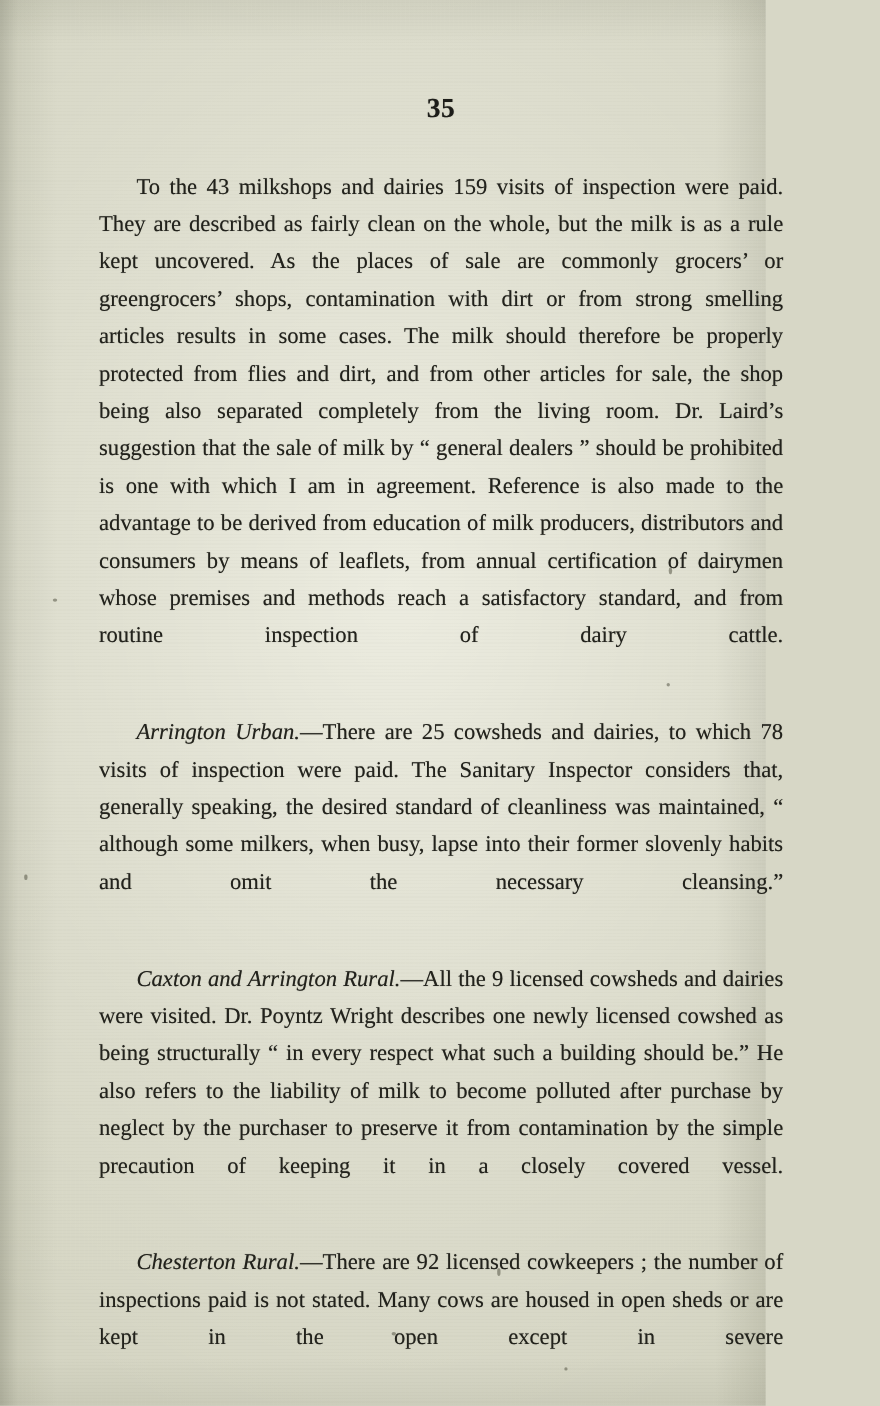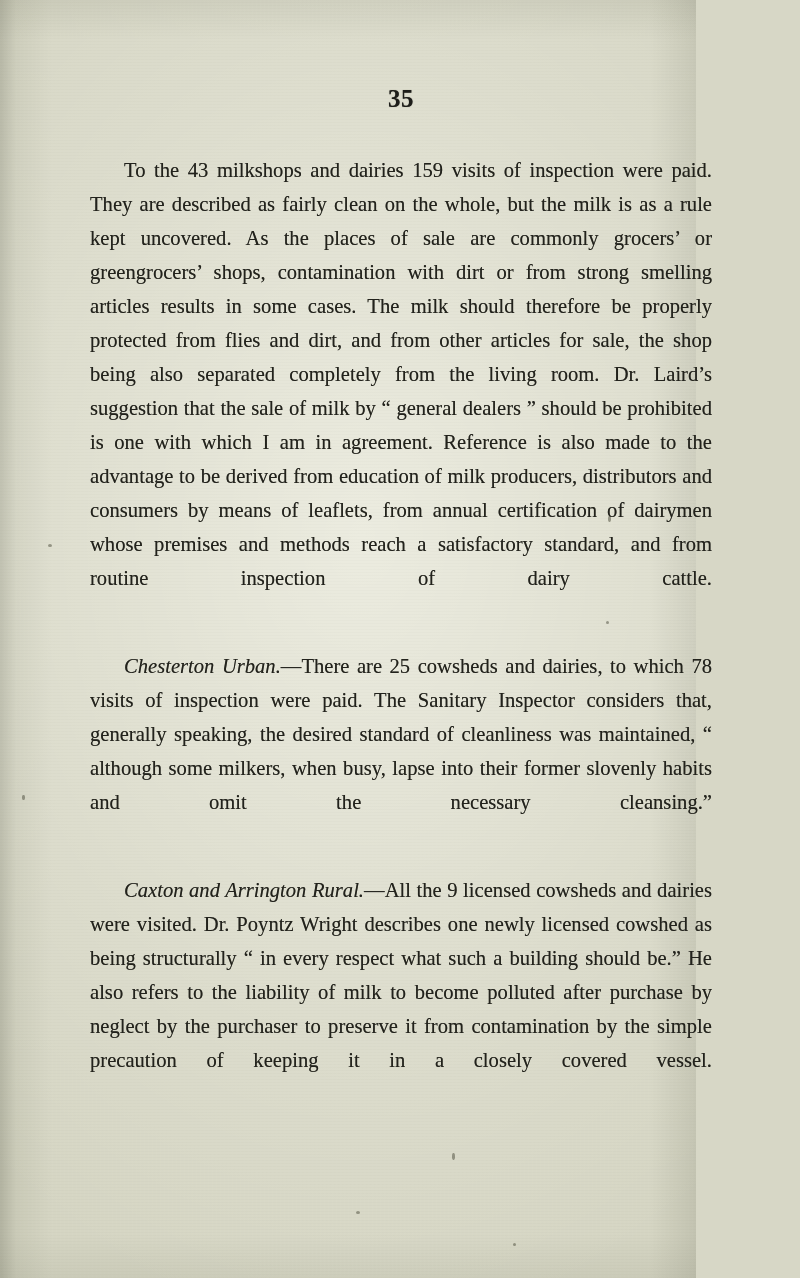--- a/index.html
+++ b/index.html
@@ -110,22 +110,25 @@
 
   <div class="text-column">
 
     <div class="folio">35</div>
 
     <p class="body-par">
       <span>To the 43 milkshops and dairies 159 visits of inspection were paid. They are described as fairly clean on the whole, but the milk is as a rule kept uncovered. As the places of sale are commonly grocers’ or greengrocers’ shops, contamination with dirt or from strong smelling articles results in some cases. The milk should therefore be properly protected from flies and dirt, and from other articles for sale, the shop being also separated completely from the living room. Dr. Laird’s suggestion that the sale of milk by “ general dealers ” should be prohibited is one with which I am in agreement. Reference is also made to the advantage to be derived from education of milk producers, distributors and consumers by means of leaflets, from annual certification of dairymen whose premises and methods reach a satisfactory standard, and from routine inspection of dairy cattle.</span>
     </p>
 
     <p class="body-par">
-      <span class="run-in-head">Chesterton Urban.</span><span>—There are 25 cowsheds and dairies, to which 78 visits of inspection were paid. The Sanitary Inspector considers that, generally speaking, the desired standard of cleanliness was maintained, “ although some milkers, when busy, lapse into their former slovenly habits and omit the necessary cleansing.”</span>
+      <span class="run-in-head">Arrington Urban.</span><span>—There are 25 cowsheds and dairies, to which 78 visits of inspection were paid. The Sanitary Inspector considers that, generally speaking, the desired standard of cleanliness was maintained, “ although some milkers, when busy, lapse into their former slovenly habits and omit the necessary cleansing.”</span>
     </p>
 
     <p class="body-par">
       <span class="run-in-head">Caxton and Arrington Rural.</span><span>—All the 9 licensed cowsheds and dairies were visited. Dr. Poyntz Wright describes one newly licensed cowshed as being structurally “ in every respect what such a building should be.” He also refers to the liability of milk to become polluted after purchase by neglect by the purchaser to preserve it from contamination by the simple precaution of keeping it in a closely covered vessel.</span>
     </p>
 
+    <p class="body-par">
+      <span class="run-in-head">Chesterton Rural.</span><span>—There are 92 licensed cowkeepers ; the number of inspections paid is not stated. Many cows are housed in open sheds or are kept in the open except in severe</span>
+    </p>
 
   </div>
 </div>
 
 </body></html>

